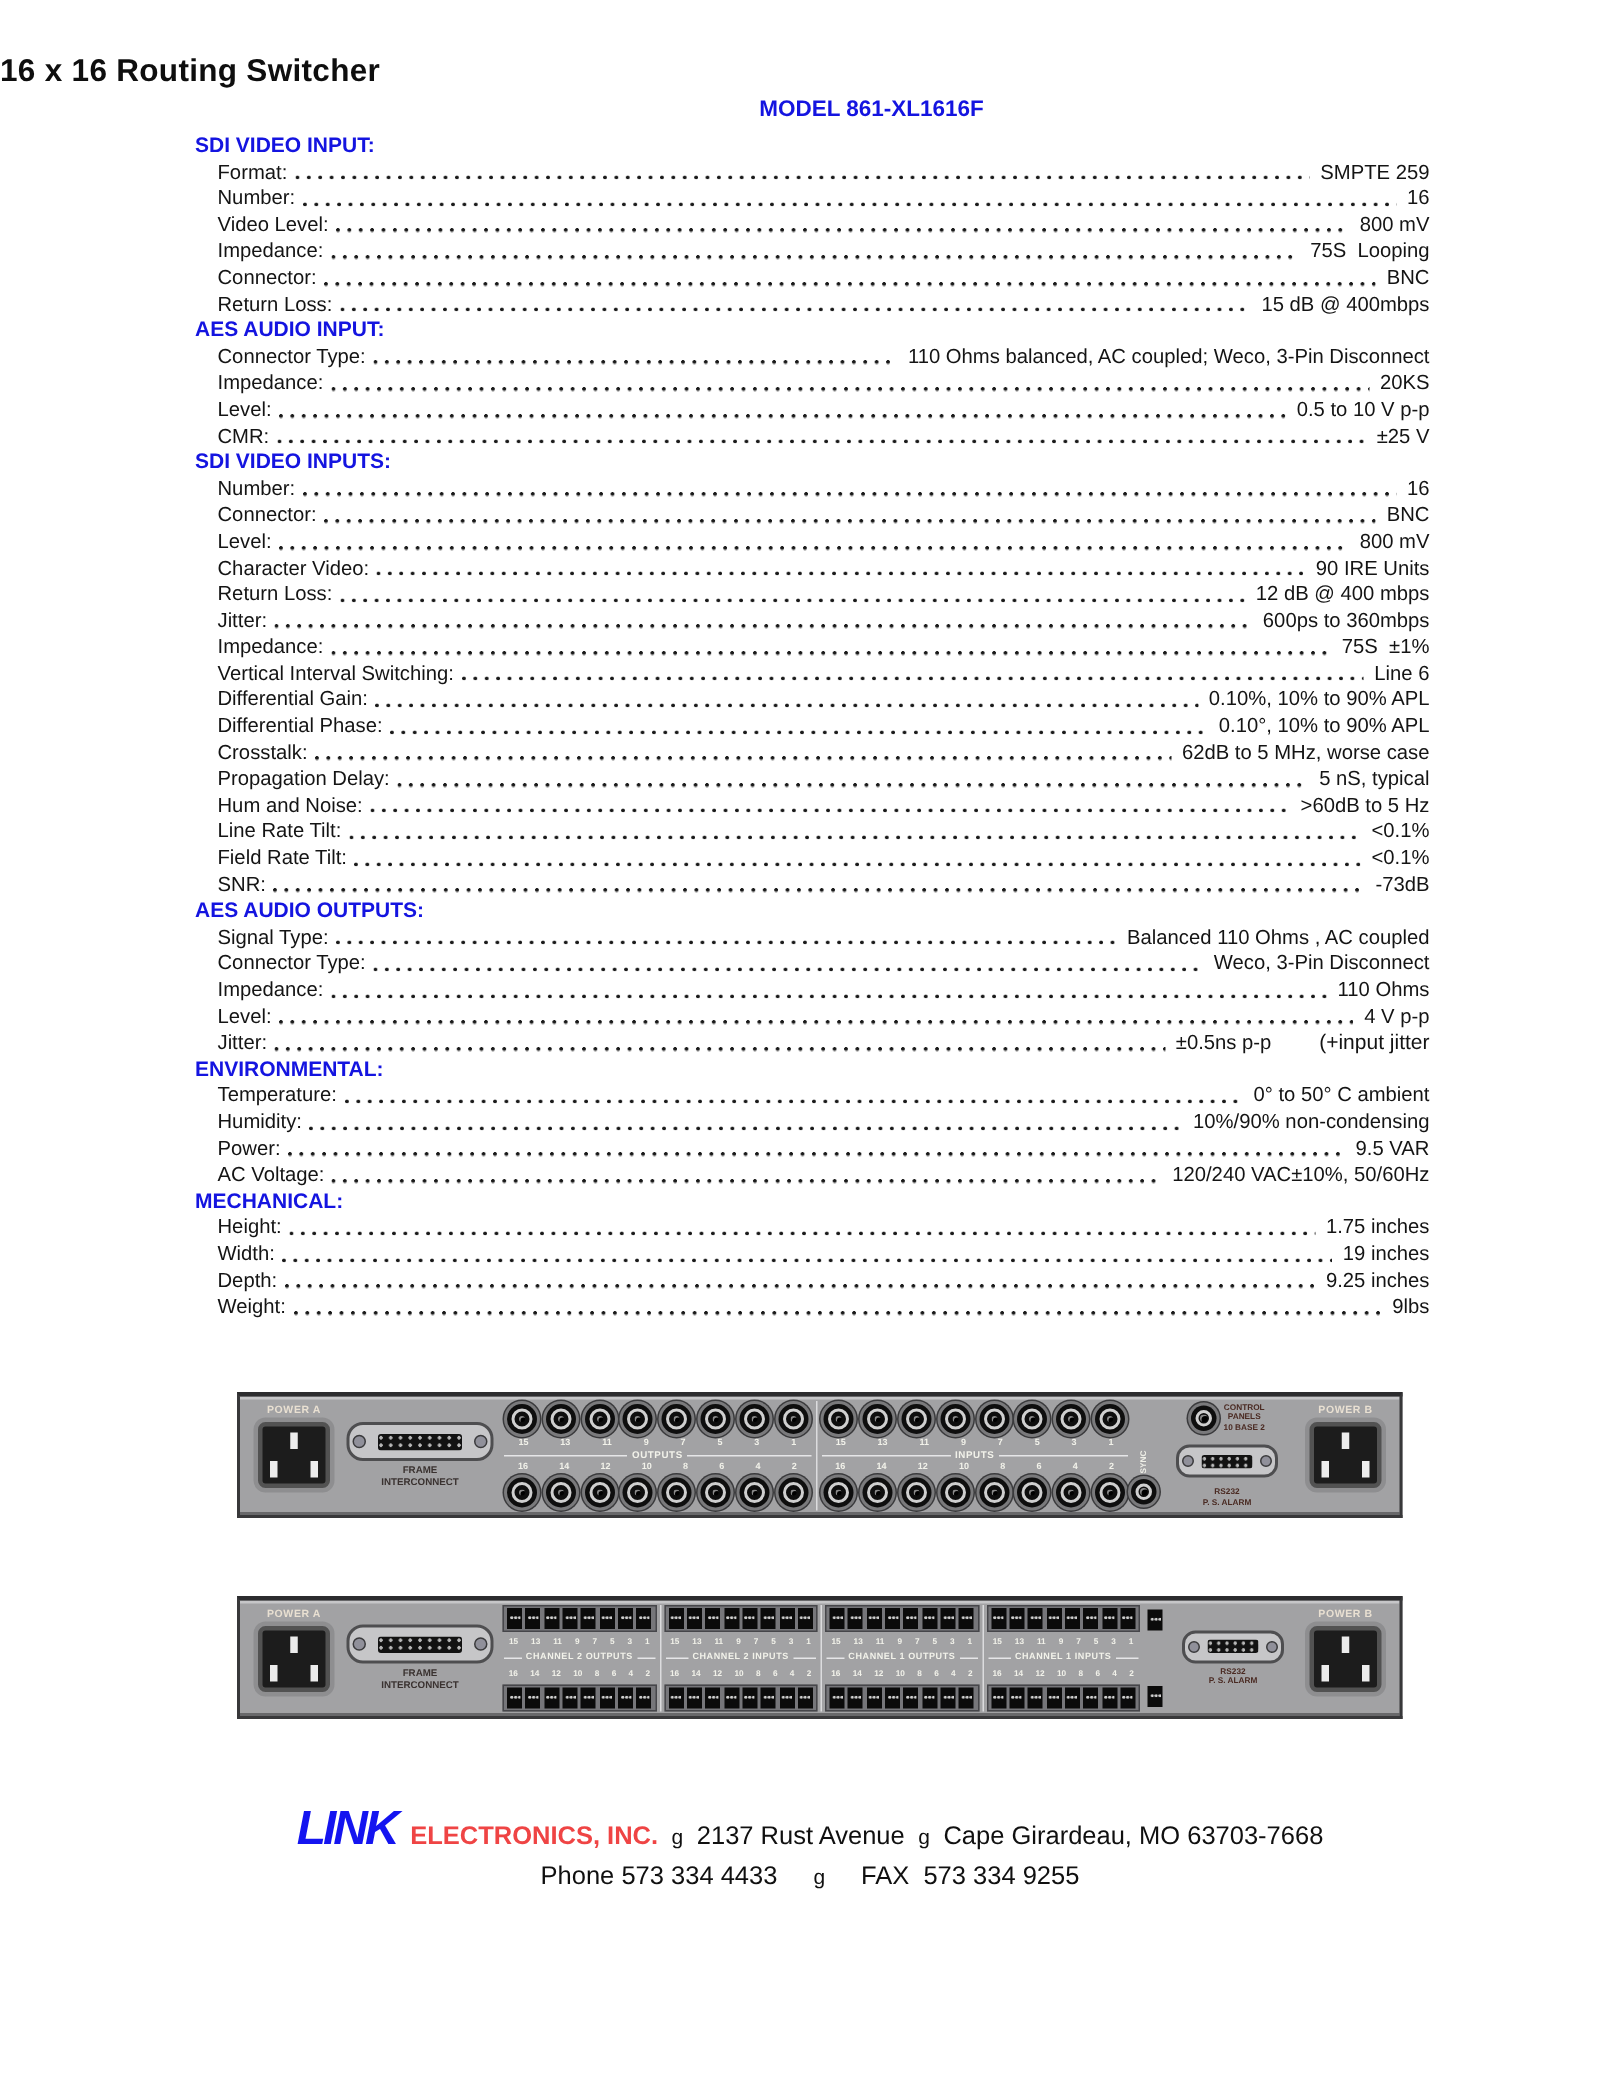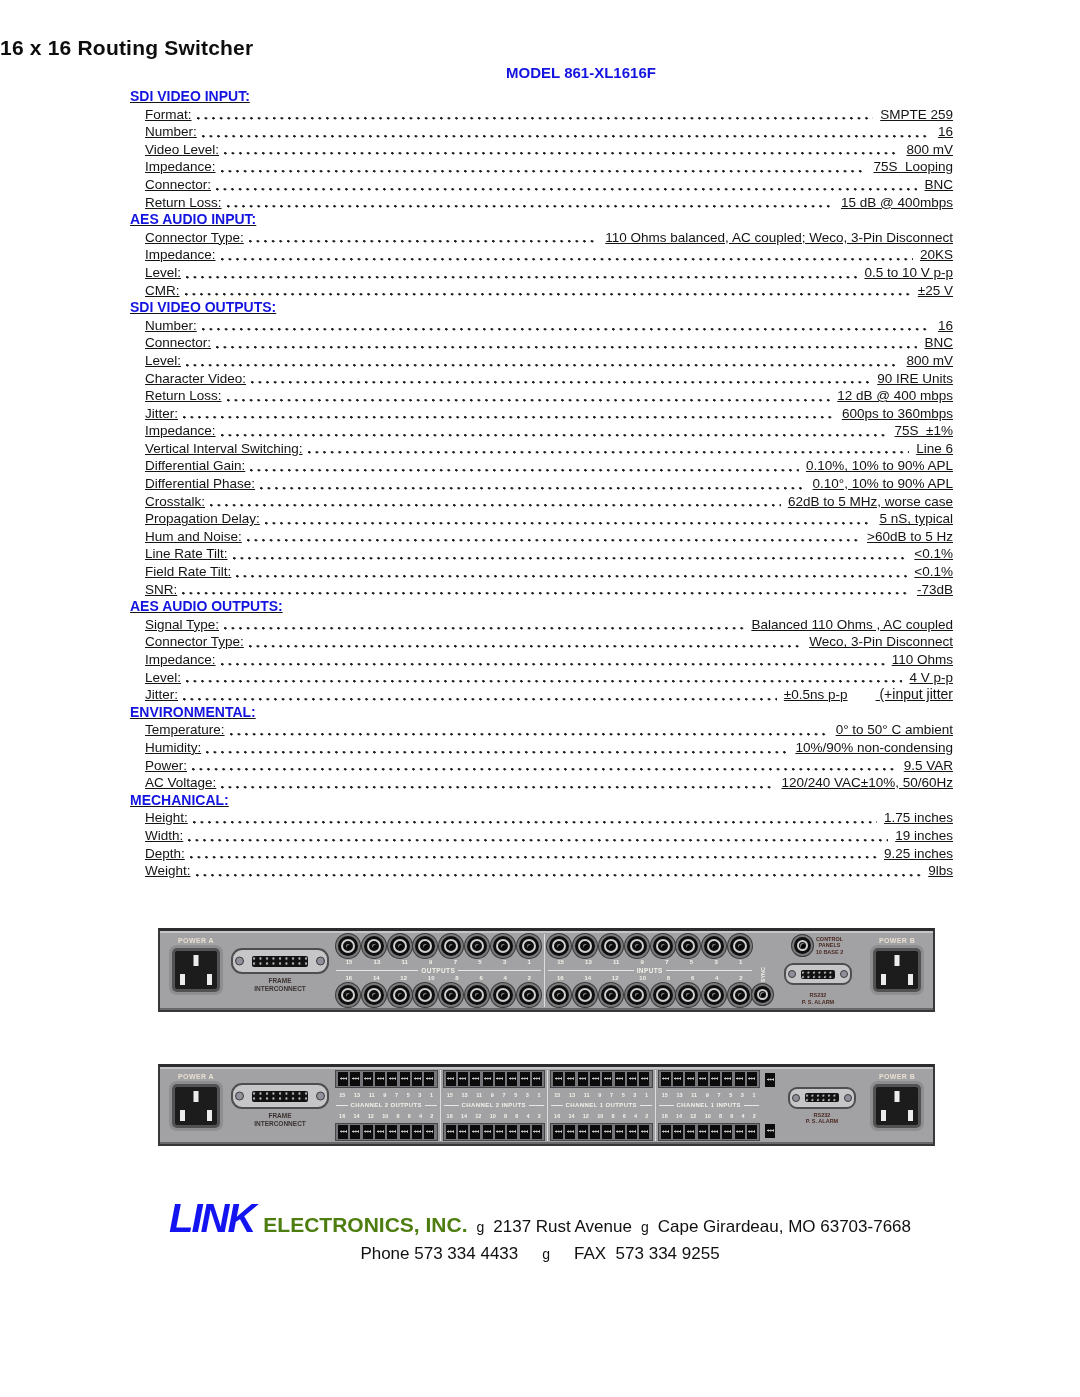--- a/index.html
+++ b/index.html
@@ -6,21 +6,21 @@
   .page{position:relative;width:1080px;height:1397px;background:#ffffff;overflow:hidden;
         font-family:"Liberation Sans",sans-serif;color:#141414;}
 
   
   .title{position:absolute;top:36px;left:0;width:100%;
          font-size:21px;font-weight:bold;color:#0e0e0e;letter-spacing:.2px;}
   .model{position:absolute;top:64px;left:0;width:100%;text-align:center;
          font-size:15px;font-weight:bold;color:#1414e0;padding-left:41px;}
 
   
-  #spec{position:absolute;top:88px;left:130px;width:823px;font-size:13.5px;text-decoration:underline;}
+  #spec{position:absolute;top:88px;left:130px;width:823px;font-size:13.5px;}
   .sec-header{height:17.6px;line-height:17.6px;font-weight:bold;font-size:14px;color:#1414e0;}
   .spec-row{height:17.6px;line-height:17.6px;display:flex;padding-left:15px;}
   .spec-label{white-space:pre;}
   .spec-value{white-space:pre;}
   .spec-value-large{white-space:pre;font-size:14px;line-height:17.6px;margin-left:28px;}
   .leader{flex:1;position:relative;margin:0 5px;min-width:20px;}
   .leader::after{content:"";position:absolute;left:0;right:2px;bottom:3px;height:3px;
     background-image:radial-gradient(circle at 1.3px 1.3px,#1a1a1a 1.05px,transparent 1.45px);
     background-size:7.6px 3px;background-repeat:repeat-x;}
 
@@ -87,22 +87,22 @@
        background-image:radial-gradient(circle at 1.2px 1.5px,#cfcfcf .9px,transparent 1.2px);
        background-size:2.6px 3px;}
   .num-row.sm{font-size:5.5px;line-height:6px;}
   .grp-label.sm{font-size:6px;}
   .mini-col{width:16px;flex:none;display:flex;flex-direction:column;justify-content:space-between;align-items:center;padding:3px 0;}
   .rs232-zone{width:88px;flex:none;display:flex;flex-direction:column;align-items:center;justify-content:center;gap:3px;}
 
   
   #footer{position:absolute;top:1202px;left:0;width:100%;text-align:center;}
   .f1{display:flex;justify-content:center;align-items:baseline;gap:9px;}
-  .brand{font-size:40px;line-height:32px;font-weight:bold;font-style:italic;color:#1414f0;letter-spacing:-2px;}
-  .company{font-size:21px;font-weight:bold;color:#4d7c0f;}
+  .brand{font-size:32px;line-height:32px;font-weight:bold;font-style:italic;color:#1414f0;letter-spacing:-2px;}
+  .company{font-size:17px;font-weight:bold;color:#ef4444;}
   .fsep{font-size:14px;color:#101010;}
   .ftext{font-size:17px;color:#101010;white-space:pre;}
   .f2{margin-top:7px;display:flex;justify-content:center;align-items:baseline;gap:24px;}
 </style>
 </head>
 <body>
 
 <div class="page">
   <div class="title">16 x 16 Routing Switcher</div>
   <div class="model">MODEL 861-XL1616F</div>
@@ -153,21 +153,21 @@
       <div class="spec-row">
         <span class="spec-label">Level:</span>
         <span class="leader"></span>
         <span class="spec-value">0.5 to 10 V p-p</span>
       </div>
       <div class="spec-row">
         <span class="spec-label">CMR:</span>
         <span class="leader"></span>
         <span class="spec-value">±25 V</span>
       </div>
-      <div class="sec-header">SDI VIDEO OUTPUTS:</div>
+      <div class="sec-header">SDI VIDEO INPUTS:</div>
       <div class="spec-row">
         <span class="spec-label">Number:</span>
         <span class="leader"></span>
         <span class="spec-value">16</span>
       </div>
       <div class="spec-row">
         <span class="spec-label">Connector:</span>
         <span class="leader"></span>
         <span class="spec-value">BNC</span>
       </div>

